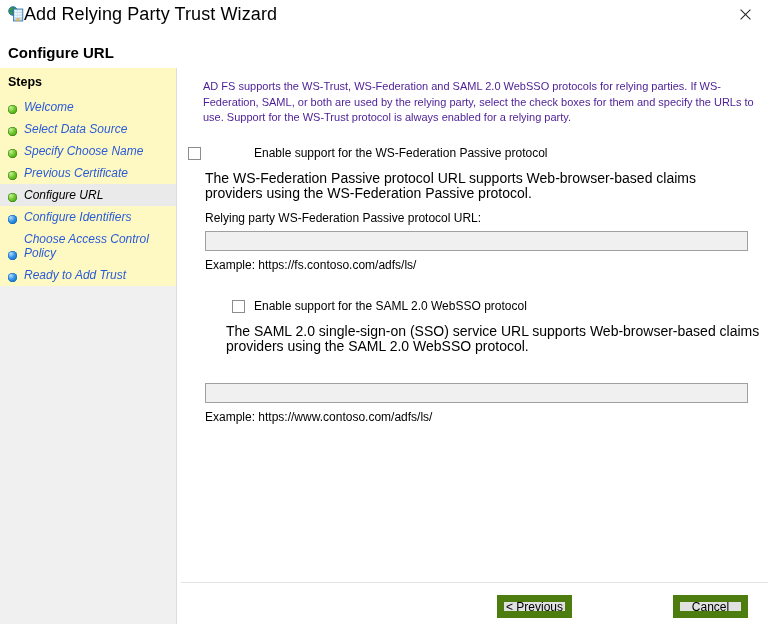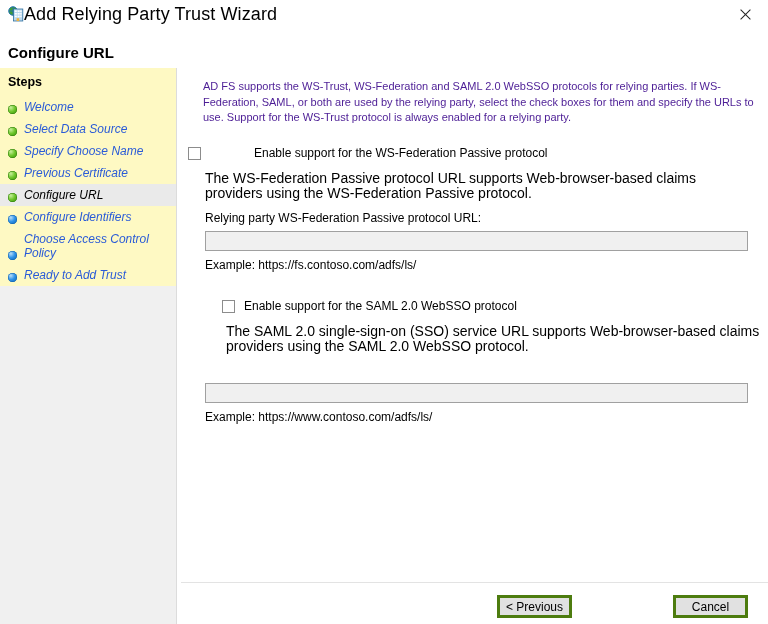--- a/index.html
+++ b/index.html
@@ -224,21 +224,21 @@
     width: 587px; height: 42px;
     background: #ffffff;
     border-top: 1px solid #e3e3e3;
     box-sizing: border-box;
   }
   .btn {
     position: absolute;
     top: 12px;
     width: 75px; height: 23px;
     background: #e1e1e1;
-    border: 3px solid #4d7c0f;
+    border: 7px solid #4d7c0f;
     box-sizing: border-box;
     font-family: "Liberation Sans", sans-serif;
     font-size: 12px;
     color: #000000;
     display: flex;
     align-items: center;
     justify-content: center;
     cursor: default;
     padding: 0;
   }
@@ -335,21 +335,21 @@
         <span class="checkbox"></span>
         <span class="cb-label">Enable support for the WS-Federation Passive protocol</span>
       </div>
       <div class="desc-text" style="left:24px; top:103px;">The WS-Federation Passive protocol URL supports Web-browser-based claims providers using the WS-Federation Passive protocol.</div>
       <div class="field-label" style="left:24px; top:143px;">Relying party WS-Federation Passive protocol URL:</div>
       <div class="textbox" style="left:24px; top:163px; width:543px;">
         <input type="text" disabled="" value="" style="">
       </div>
       <div class="example-text" style="left:24px; top:190px;">Example: https://fs.contoso.com/adfs/ls/</div>
 
-      <div class="cb-row" style="left:13px; top:231px;padding-left:28px;">
+      <div class="cb-row" style="left:23px; top:231px;padding-left:28px;">
         <span class="checkbox"></span>
         <span class="cb-label">Enable support for the SAML 2.0 WebSSO protocol</span>
       </div>
       <div class="desc-text" style="left:24px; top:256px;margin-left:21px;">The SAML 2.0 single-sign-on (SSO) service URL supports Web-browser-based claims providers using the SAML 2.0 WebSSO protocol.</div>
       <div class="textbox" style="left:24px; top:315px; width:543px;">
         <input type="text" disabled="" value="" style="">
       </div>
       <div class="example-text" style="left:24px; top:342px;">Example: https://www.contoso.com/adfs/ls/</div>
 
     </div>

